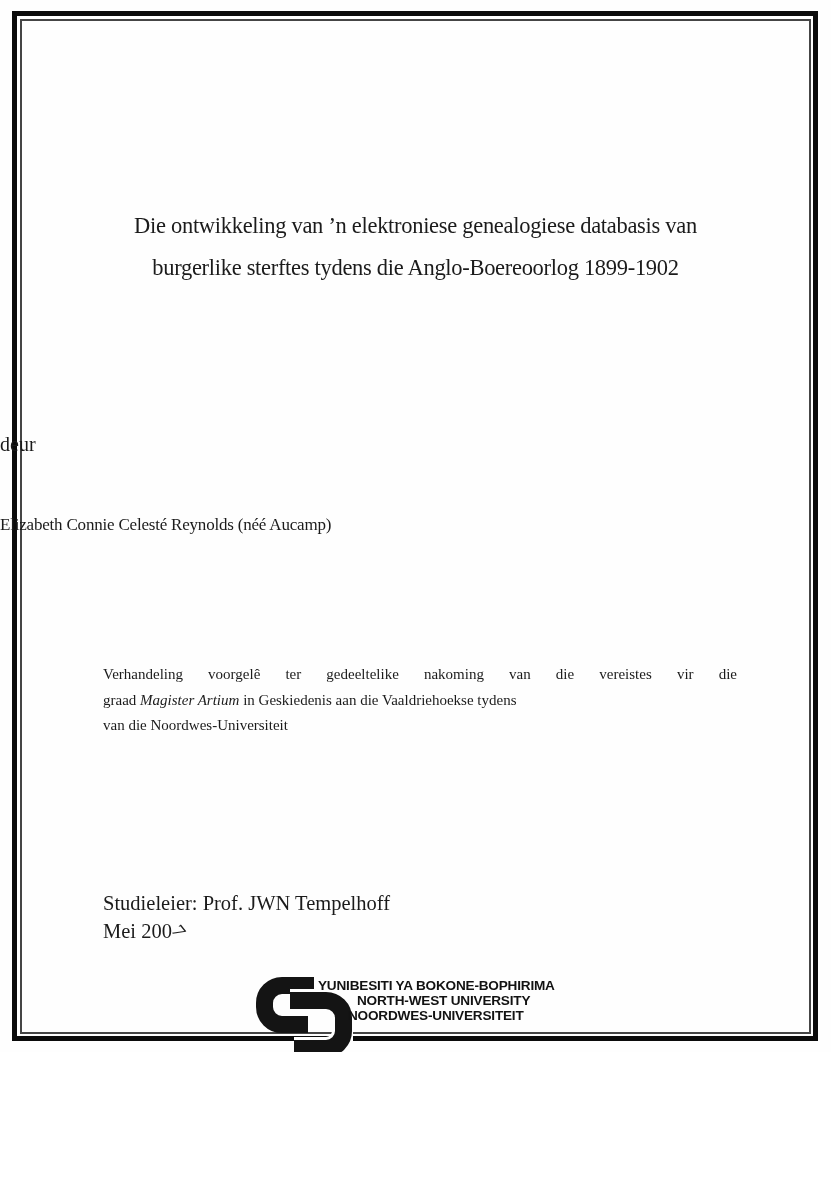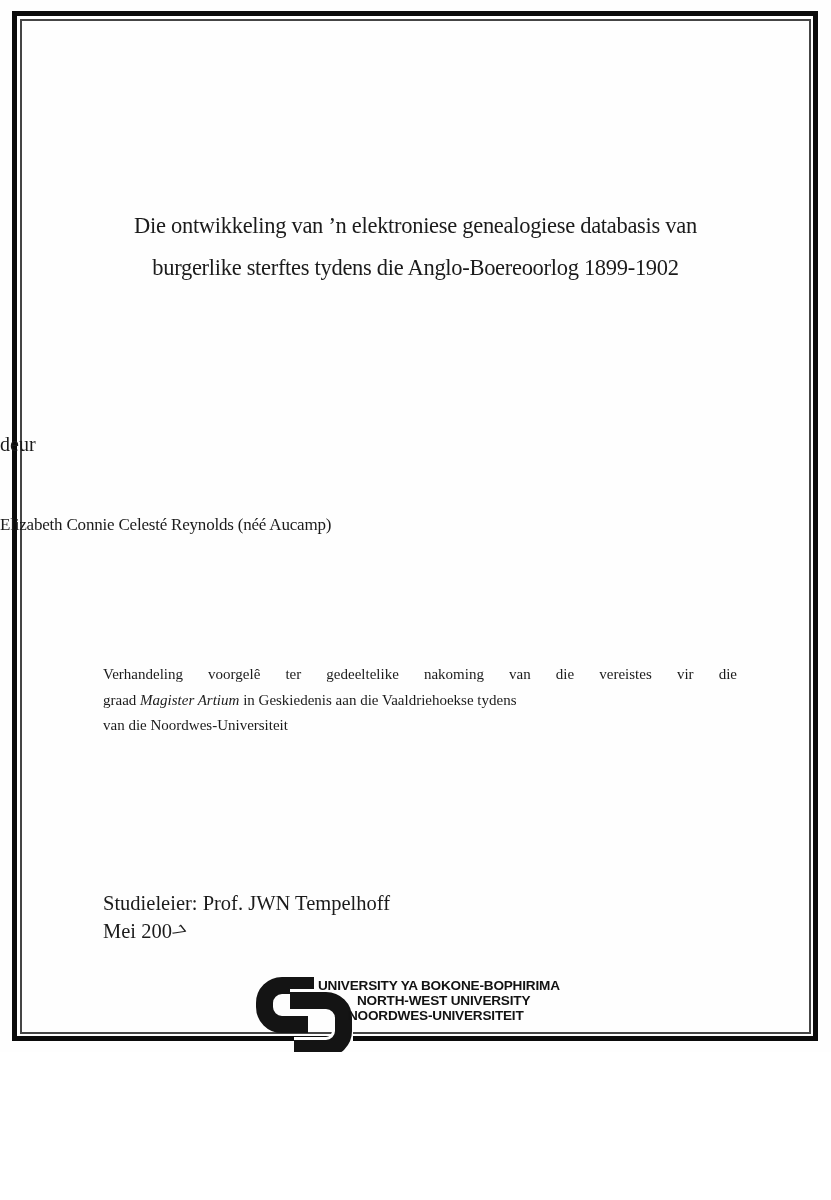--- a/index.html
+++ b/index.html
@@ -90,19 +90,19 @@
 
   <div class="logo-row">
     <svg class="logo-mark" width="97" height="80" viewBox="0 0 97 80" xmlns="http://www.w3.org/2000/svg">
 
       <path d="M 58 8.5 L 26 8.5 A 17.5 17.5 0 0 0 8.5 26 L 8.5 30 A 17.5 17.5 0 0 0 26 47.5 L 52 47.5" fill="none" stroke="#141414" stroke-width="17"></path>
 
       <path d="M 34 23.5 L 70 23.5 A 17.5 17.5 0 0 1 87.5 41 L 87.5 54 A 17.5 17.5 0 0 1 70 71.5 L 38 71.5" fill="none" stroke="#fefefe" stroke-width="23"></path>
       <path d="M 34 23.5 L 70 23.5 A 17.5 17.5 0 0 1 87.5 41 L 87.5 54 A 17.5 17.5 0 0 1 70 71.5 L 38 71.5" fill="none" stroke="#141414" stroke-width="17"></path>
     </svg>
     <div class="logo-text">
-      <div class="lt1">UNIVERSITY YA BOKONE-BOPHIRIMA</div>
+      <div class="lt1">YUNIBESITI YA BOKONE-BOPHIRIMA</div>
       <div class="lt2">NORTH-WEST UNIVERSITY</div>
       <div class="lt3">NOORDWES-UNIVERSITEIT</div>
     </div>
   </div>
 
 </div>
 
 </body></html>

